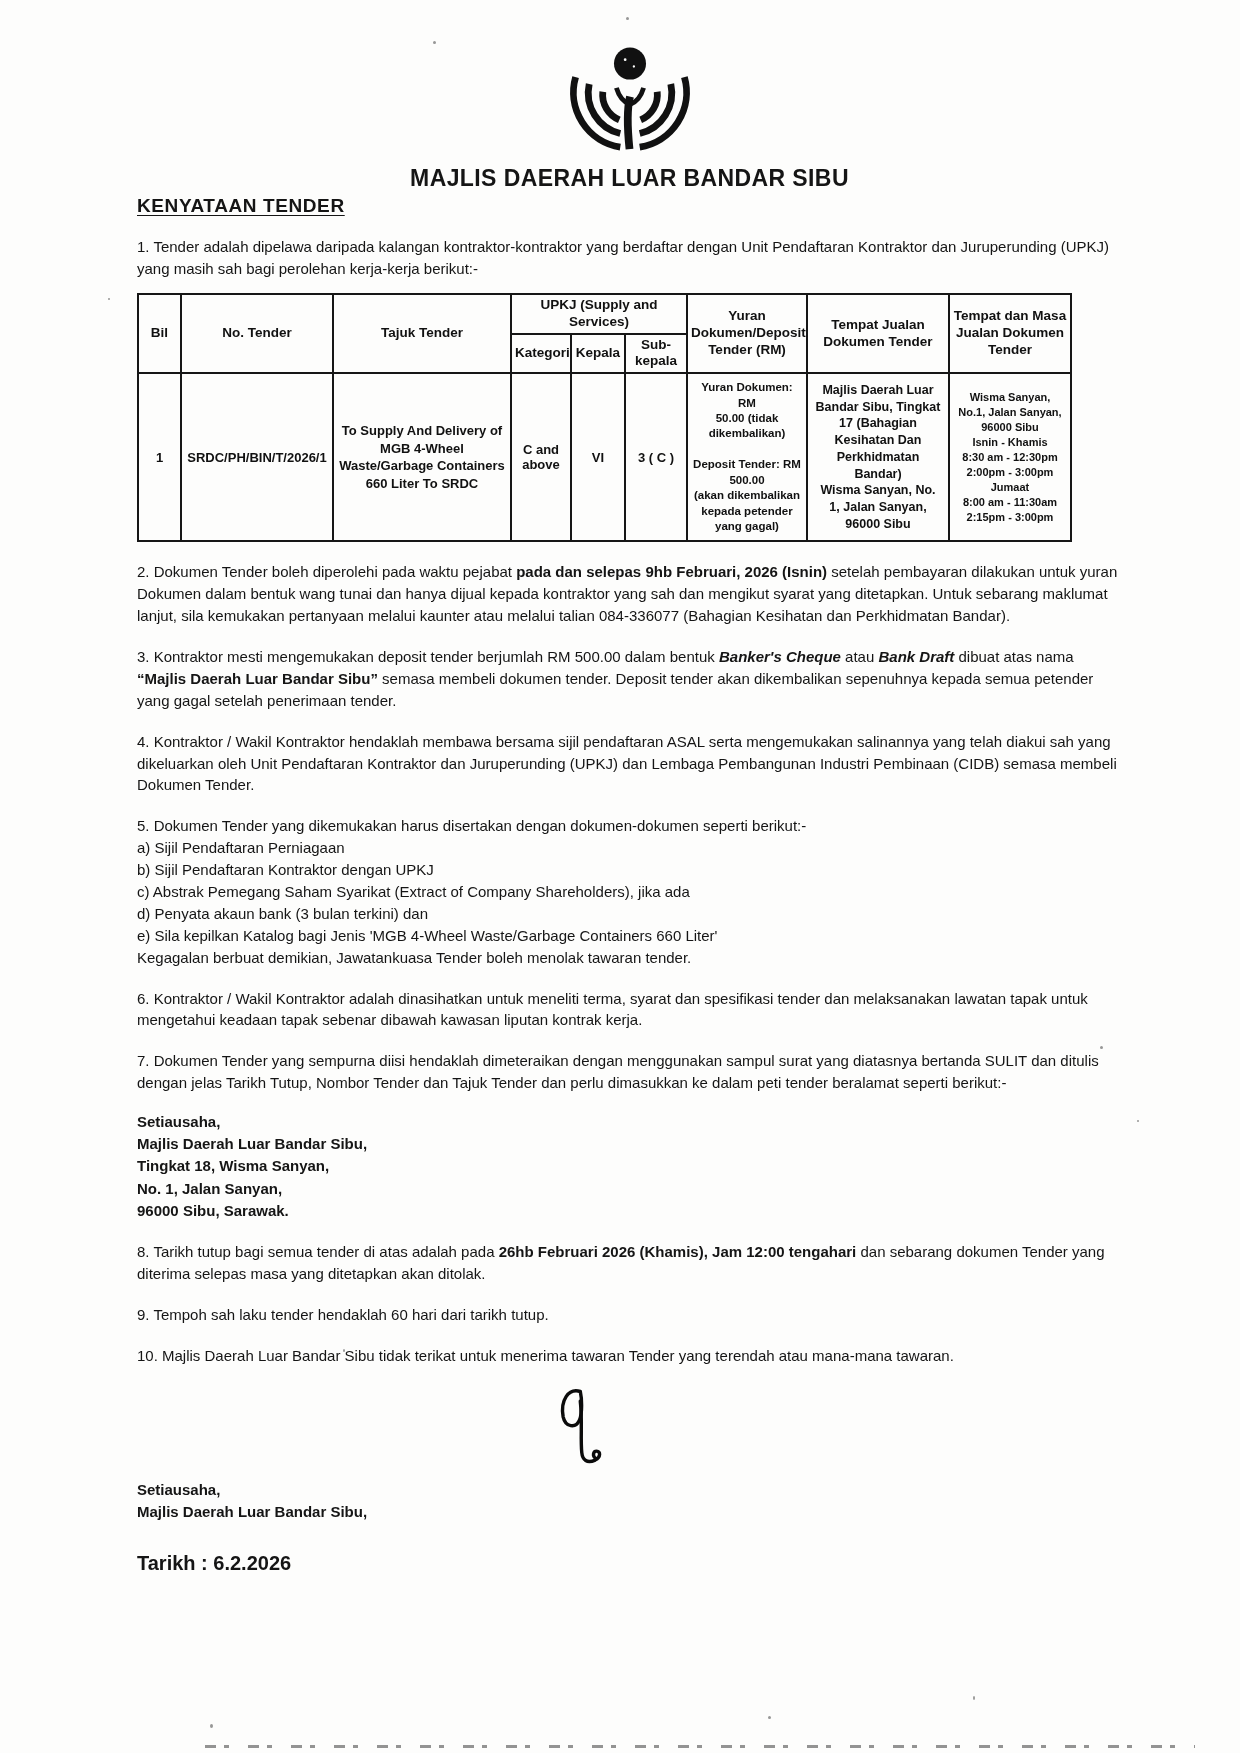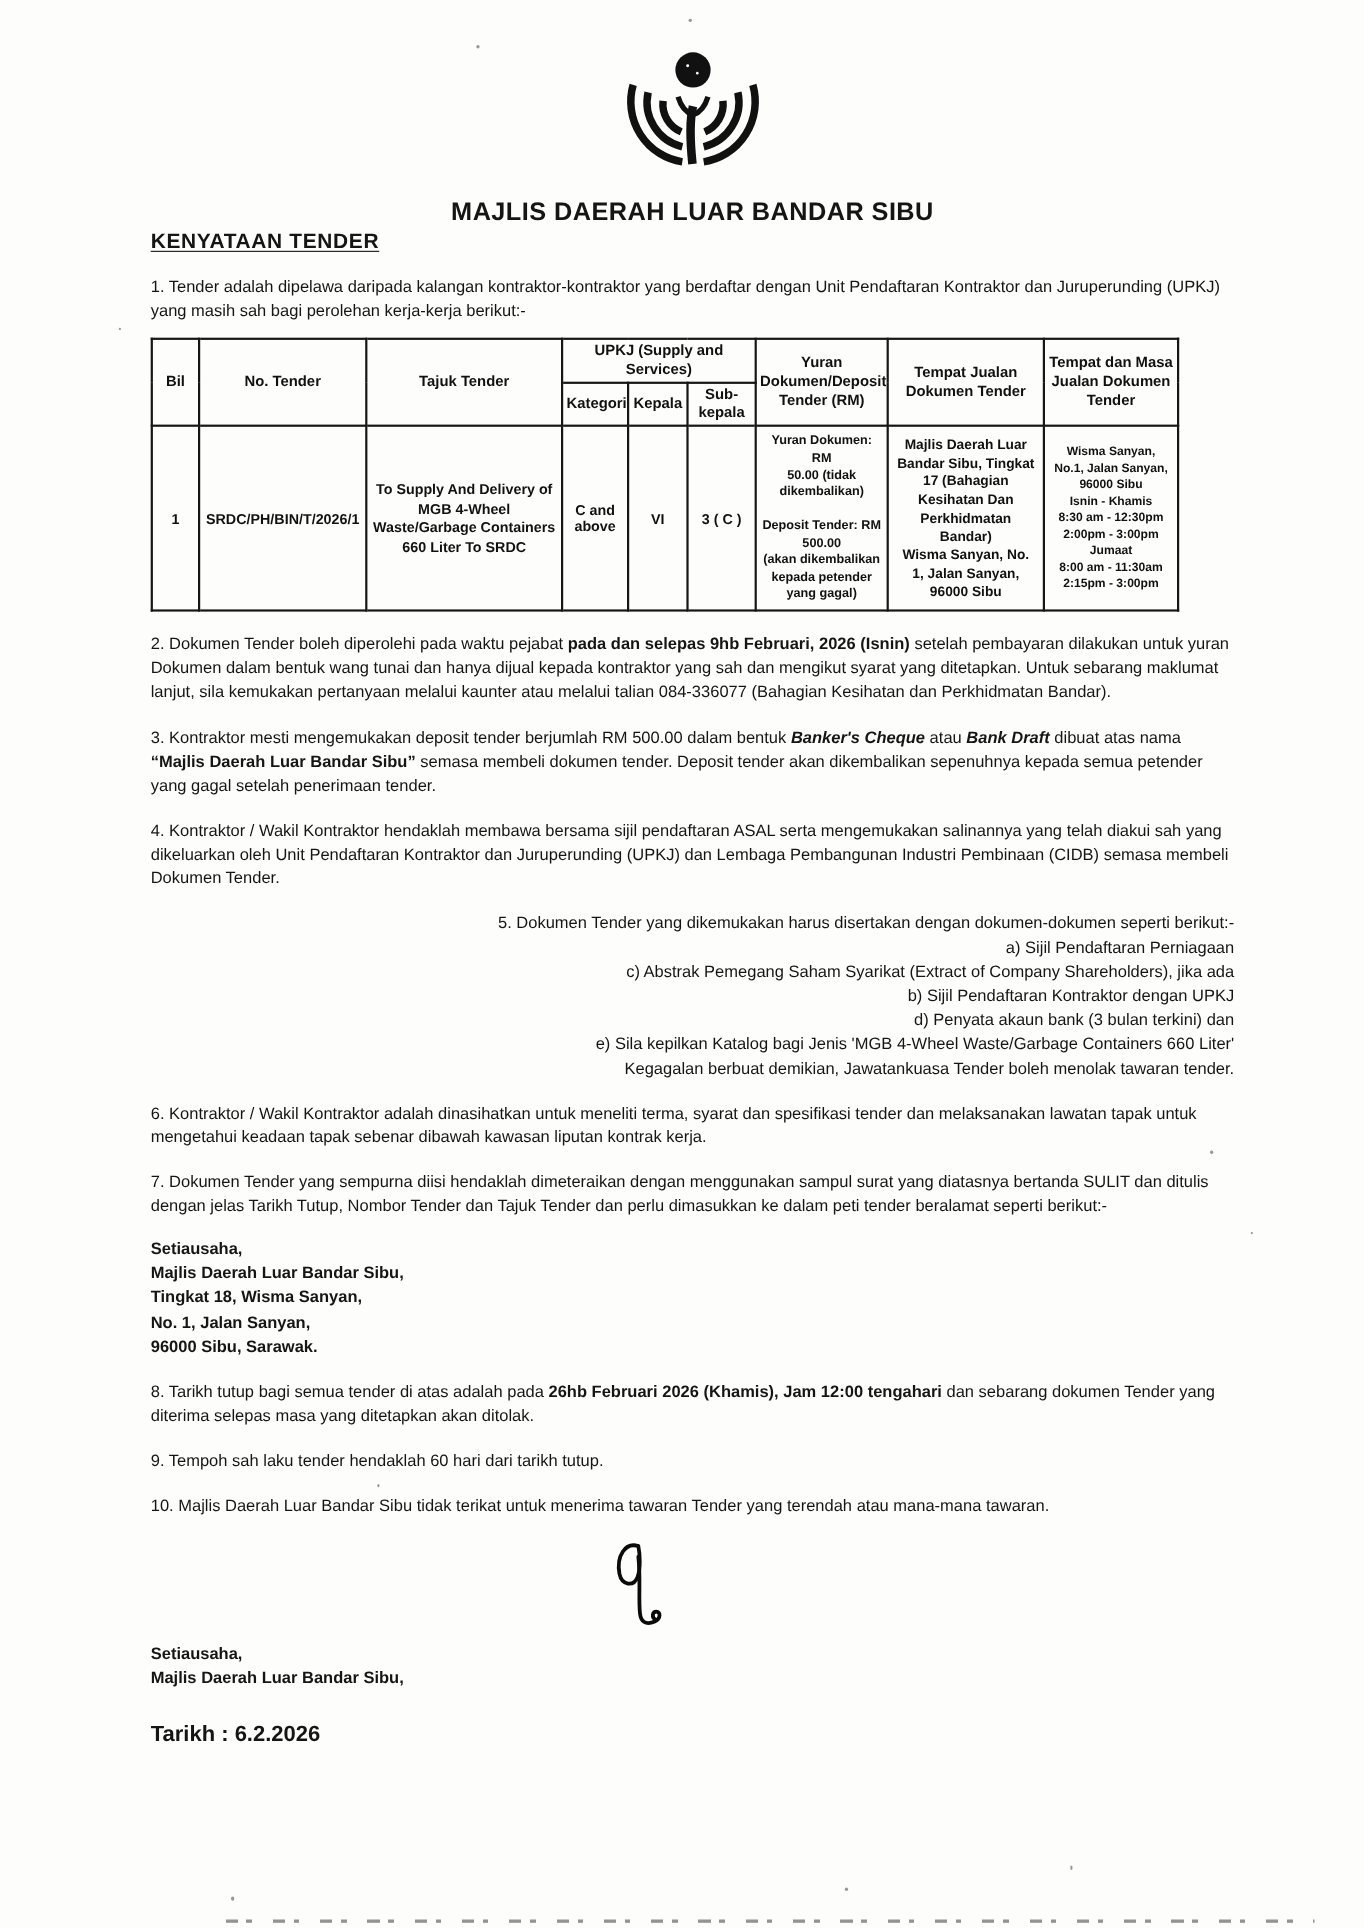--- a/index.html
+++ b/index.html
@@ -12,30 +12,30 @@
     color: #151515;
     overflow: hidden;
   }
   .content { padding: 0 118px 0 137px; }
 
   
   .logo-wrap { text-align: center; padding-top: 44px; }
   .logo-wrap svg { display: inline-block; }
   .org-title {
     text-align: center; font-size: 23px; font-weight: 700;
-    letter-spacing: 0.4px; margin-top: 18px;
+    letter-spacing: 0.4px; margin-top: 5px;
   }
   .doc-title {
     font-size: 19px; font-weight: 700;
     text-decoration: underline; text-underline-offset: 3px;
     margin-top: 3px; letter-spacing: 0.6px;
   }
 
   p.body-text, .body-lines { font-size: 15px; line-height: 1.46; margin: 19px 0 0 0; }
-  .body-lines div { min-height: 21px; text-align: right; }
+  .body-lines div { min-height: 21px; }
   .intro { margin-top: 7px; }
 
   
   table.tender {
     border-collapse: collapse; table-layout: fixed;
     width: 933px; margin-top: 13px;
     font-weight: 700; text-align: center; color:#111;
   }
   table.tender th, table.tender td {
     border: 2px solid #161616; vertical-align: middle;
@@ -173,22 +173,22 @@
         </tr>
       </tbody>
     </table>
 
     <p class="body-text"><span>2. Dokumen Tender boleh diperolehi pada waktu pejabat </span><span style="font-weight: 700;">pada dan selepas 9hb Februari, 2026 (Isnin)</span><span> setelah pembayaran dilakukan untuk yuran Dokumen dalam bentuk wang tunai dan hanya dijual kepada kontraktor yang sah dan mengikut syarat yang ditetapkan. Untuk sebarang maklumat lanjut, sila kemukakan pertanyaan melalui kaunter atau melalui talian 084-336077 (Bahagian Kesihatan dan Perkhidmatan Bandar).</span></p>
     <p class="body-text"><span>3. Kontraktor mesti mengemukakan deposit tender berjumlah RM 500.00 dalam bentuk </span><span style="font-weight: 700; font-style: italic;">Banker's Cheque</span><span> atau </span><span style="font-weight: 700; font-style: italic;">Bank Draft</span><span> dibuat atas nama </span><span style="font-weight: 700;">“Majlis Daerah Luar Bandar Sibu”</span><span> semasa membeli dokumen tender. Deposit tender akan dikembalikan sepenuhnya kepada semua petender yang gagal setelah penerimaan tender.</span></p>
     <p class="body-text">4. Kontraktor / Wakil Kontraktor hendaklah membawa bersama sijil pendaftaran ASAL serta mengemukakan salinannya yang telah diakui sah yang dikeluarkan oleh Unit Pendaftaran Kontraktor dan Juruperunding (UPKJ) dan Lembaga Pembangunan Industri Pembinaan (CIDB) semasa membeli Dokumen Tender.</p>
     <div class="body-lines">
         <div>5. Dokumen Tender yang dikemukakan harus disertakan dengan dokumen-dokumen seperti berikut:-</div>
         <div>a) Sijil Pendaftaran Perniagaan</div>
+        <div>b) Sijil Pendaftaran Kontraktor dengan UPKJ</div>
         <div>c) Abstrak Pemegang Saham Syarikat (Extract of Company Shareholders), jika ada</div>
-        <div>b) Sijil Pendaftaran Kontraktor dengan UPKJ</div>
         <div>d) Penyata akaun bank (3 bulan terkini) dan</div>
         <div>e) Sila kepilkan Katalog bagi Jenis 'MGB 4-Wheel Waste/Garbage Containers 660 Liter'</div>
         <div>Kegagalan berbuat demikian, Jawatankuasa Tender boleh menolak tawaran tender.</div>
       </div>
     <p class="body-text">6. Kontraktor / Wakil Kontraktor adalah dinasihatkan untuk meneliti terma, syarat dan spesifikasi tender dan melaksanakan lawatan tapak untuk mengetahui keadaan tapak sebenar dibawah kawasan liputan kontrak kerja.</p>
     <p class="body-text">7. Dokumen Tender yang sempurna diisi hendaklah dimeteraikan dengan menggunakan sampul surat yang diatasnya bertanda SULIT dan ditulis dengan jelas Tarikh Tutup, Nombor Tender dan Tajuk Tender dan perlu dimasukkan ke dalam peti tender beralamat seperti berikut:-</p>
 
     <div class="center-wrap address-block">
         <div>Setiausaha,</div>
         <div>Majlis Daerah Luar Bandar Sibu,</div>

